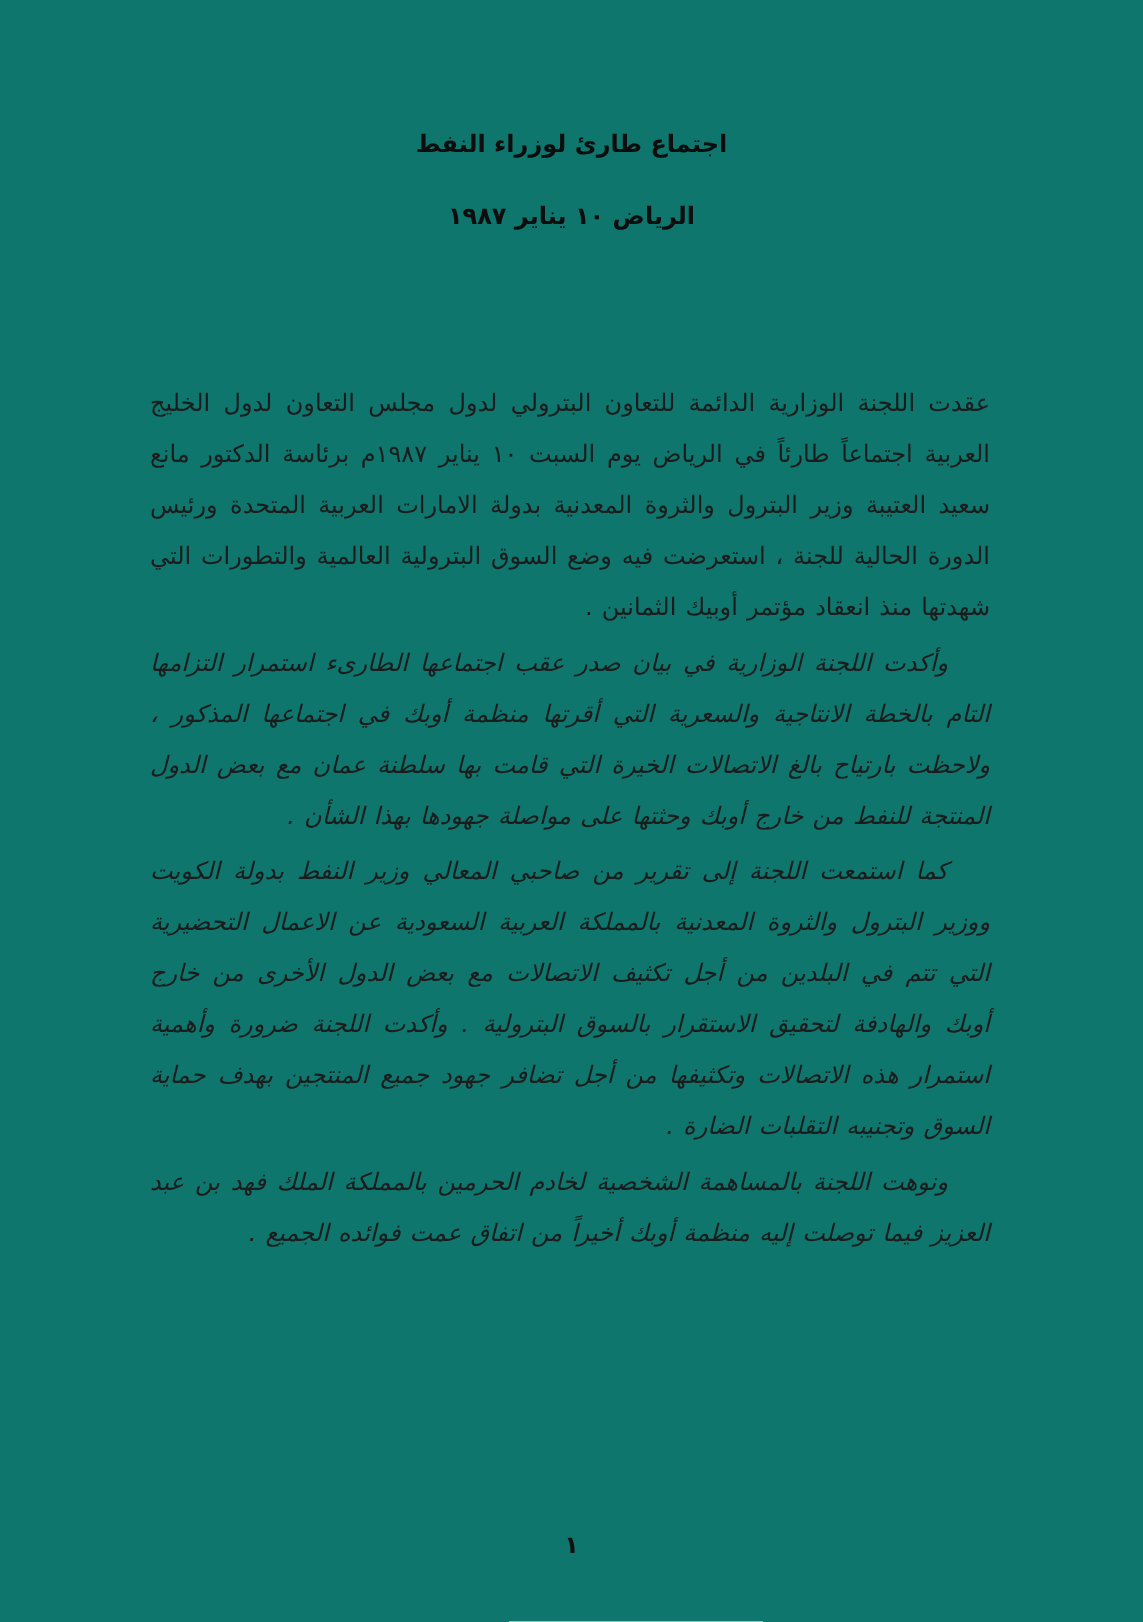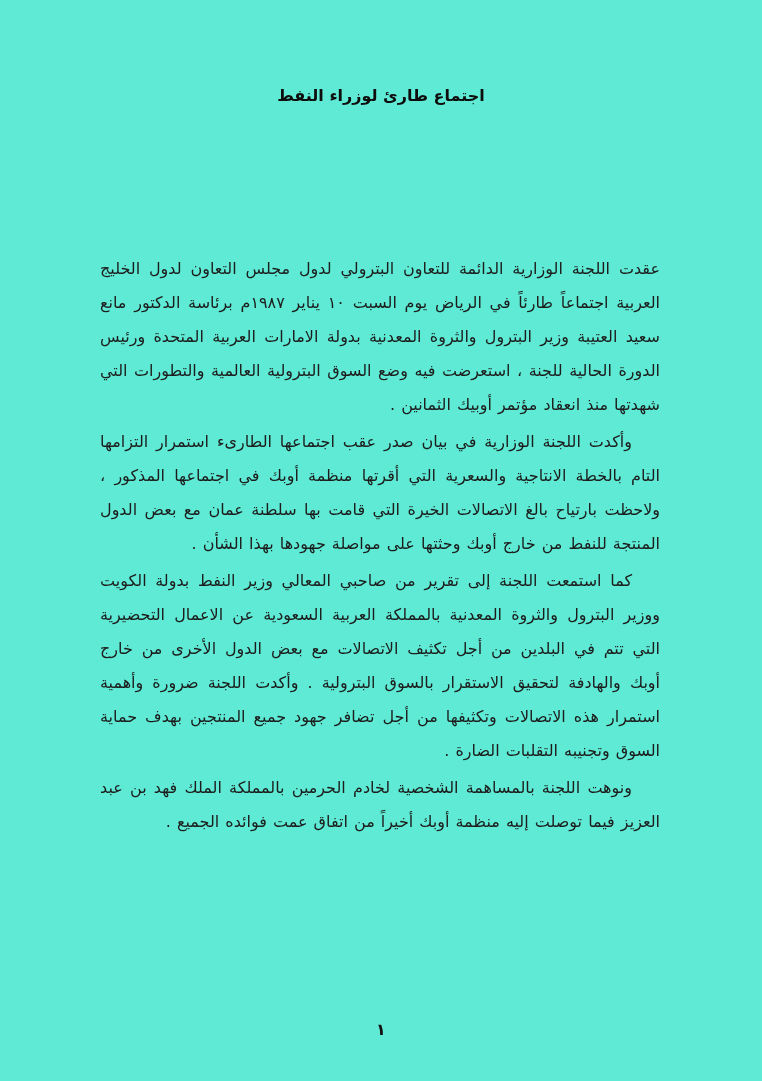--- a/index.html
+++ b/index.html
@@ -4,21 +4,21 @@
 <style>
   html, body {
     margin: 0;
     padding: 0;
     background: #ffffff;
   }
   .page {
     position: relative;
     width: 762px;
     height: 1081px;
-    background: #5eead4;
+    background: #0f766e;
     overflow: hidden;
     direction: rtl;
     font-family: "DejaVu Sans", sans-serif;
     color: #161616;
   }
   .titles {
     position: absolute;
     top: 86px;
     left: 0;
     right: 0;
@@ -42,20 +42,21 @@
   }
   .para {
     margin: 0 0 3px 0;
     font-size: 16px;
     line-height: 34px;
     word-spacing: 1px;
     color: #1c1c1c;
   }
   .para.indent {
     text-indent: 28px;
+    font-style: italic;
   }
   .page-footer {
     position: absolute;
     top: 1020px;
     left: 0;
     right: 0;
     text-align: center;
   }
   .page-number {
     font-size: 16px;
@@ -63,20 +64,21 @@
     color: #111111;
   }
 </style>
 </head>
 <body>
 
 <div class="page">
 
   <header class="titles">
     <h1 class="title-line">اجتماع طارئ لوزراء النفط</h1>
+    <h3 class="title-line">الرياض ١٠ يناير ١٩٨٧</h3>
   </header>
 
   <main class="doc-body">
     <p class="para">عقدت اللجنة الوزارية الدائمة للتعاون البترولي لدول مجلس التعاون لدول الخليج العربية اجتماعاً طارئاً في الرياض يوم السبت ١٠ يناير ١٩٨٧م برئاسة الدكتور مانع سعيد العتيبة وزير البترول والثروة المعدنية بدولة الامارات العربية المتحدة ورئيس الدورة الحالية للجنة ، استعرضت فيه وضع السوق البترولية العالمية والتطورات التي شهدتها منذ انعقاد مؤتمر أوبيك الثمانين .</p>
     <p class="para indent">وأكدت اللجنة الوزارية في بيان صدر عقب اجتماعها الطارىء استمرار التزامها التام بالخطة الانتاجية والسعرية التي أقرتها منظمة أوبك في اجتماعها المذكور ، ولاحظت بارتياح بالغ الاتصالات الخيرة التي قامت بها سلطنة عمان مع بعض الدول المنتجة للنفط من خارج أوبك وحثتها على مواصلة جهودها بهذا الشأن .</p>
     <p class="para indent">كما استمعت اللجنة إلى تقرير من صاحبي المعالي وزير النفط بدولة الكويت ووزير البترول والثروة المعدنية بالمملكة العربية السعودية عن الاعمال التحضيرية التي تتم في البلدين من أجل تكثيف الاتصالات مع بعض الدول الأخرى من خارج أوبك والهادفة لتحقيق الاستقرار بالسوق البترولية .  وأكدت اللجنة ضرورة وأهمية استمرار هذه الاتصالات وتكثيفها من أجل تضافر جهود جميع المنتجين بهدف حماية السوق وتجنيبه التقلبات الضارة .</p>
     <p class="para indent">ونوهت اللجنة بالمساهمة الشخصية لخادم الحرمين بالمملكة الملك فهد بن عبد العزيز فيما توصلت إليه منظمة أوبك أخيراً من اتفاق عمت فوائده الجميع .</p>
   </main>
 
   <footer class="page-footer">

